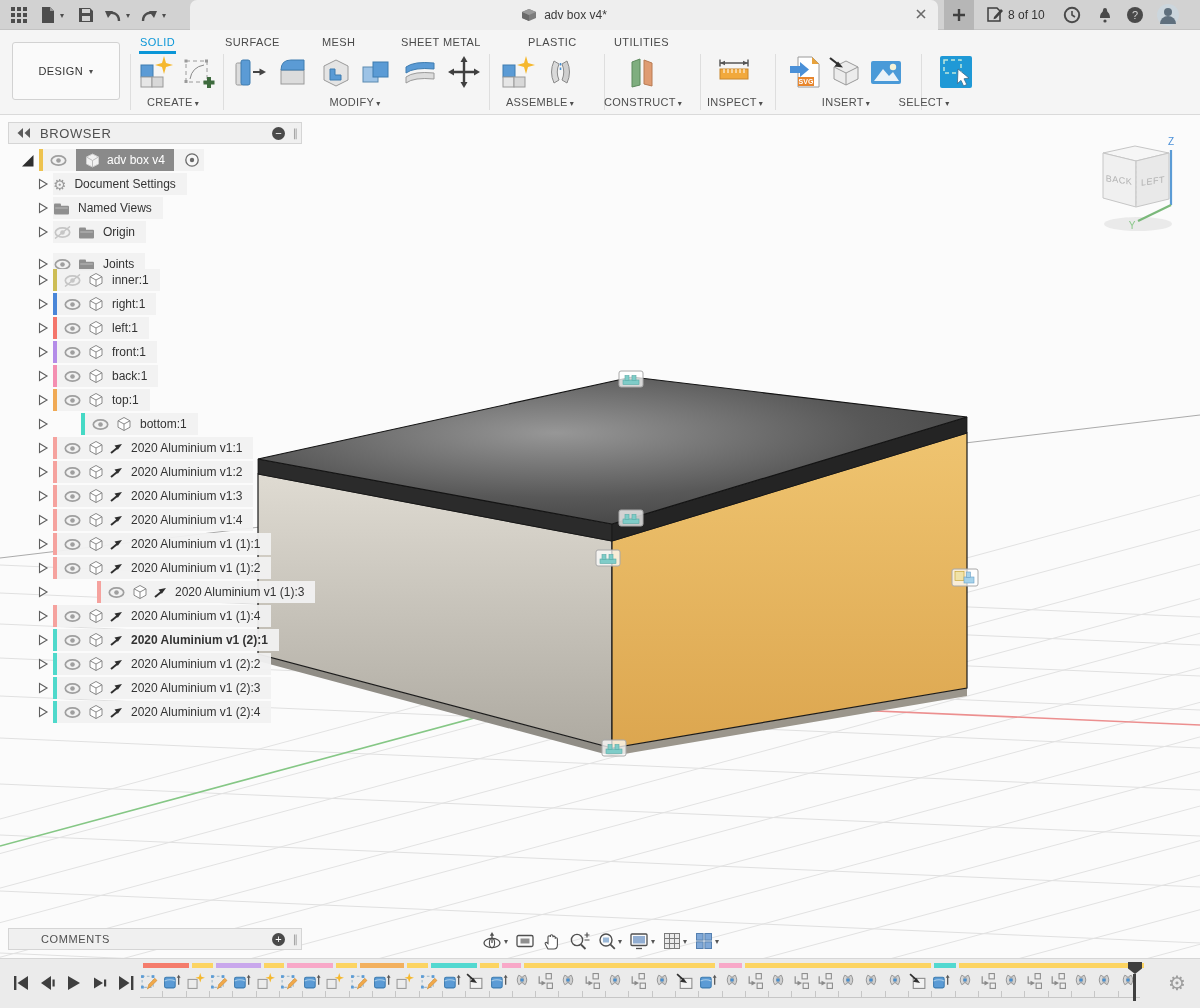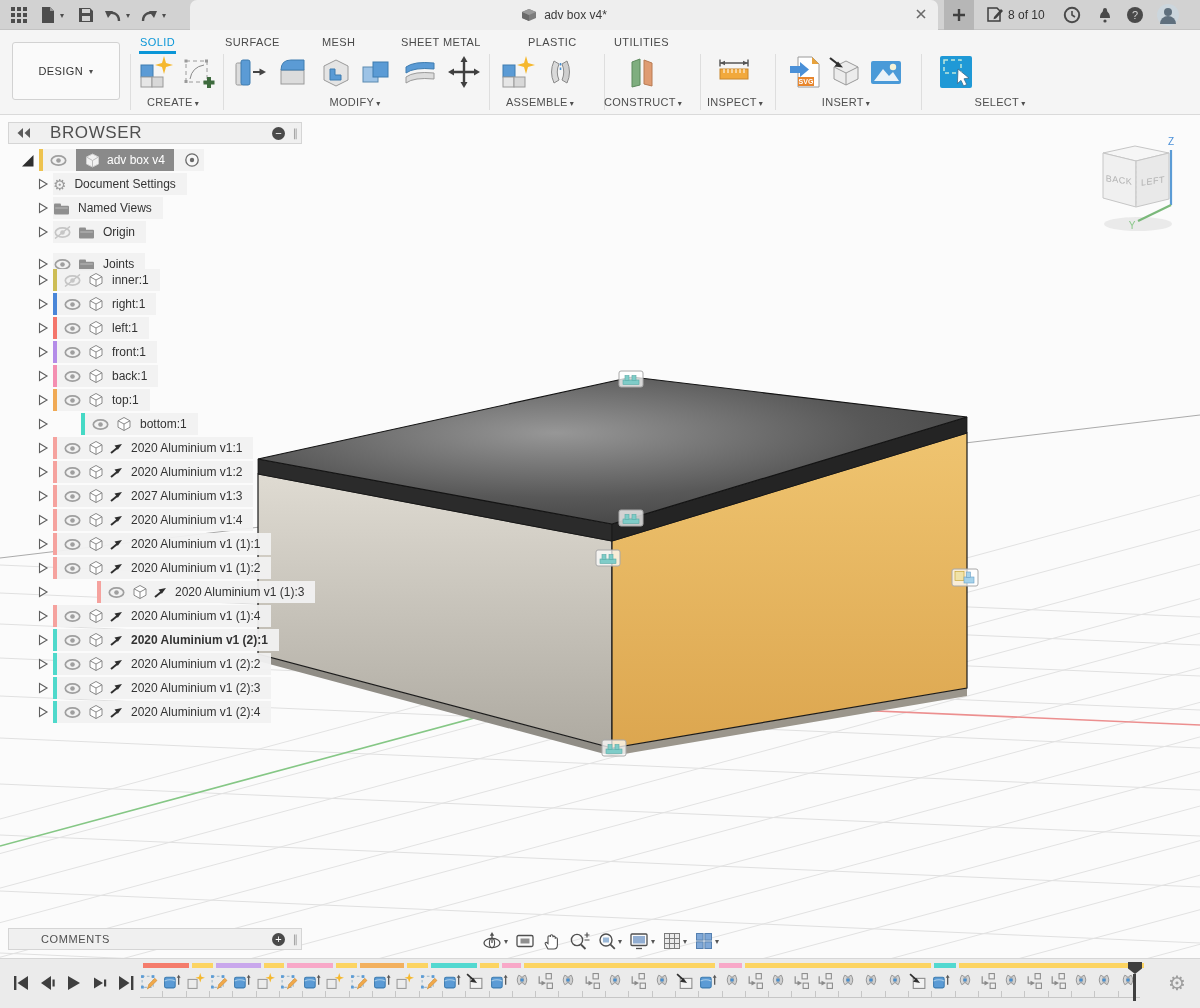--- a/index.html
+++ b/index.html
@@ -21,21 +21,21 @@
 .rtab{position:absolute;top:4px;font-size:11px;color:#4a4a4a;letter-spacing:.4px;padding:2px 1px;cursor:pointer}
 .rtab.active{color:#0a96d7;border-bottom:3px solid #0a96d7;padding-bottom:3px}
 .rgroup-label{position:absolute;top:66px;transform:translateX(-50%);font-size:11px;color:#4f4f4f;letter-spacing:.3px;white-space:nowrap}
 .rgroup-label .caret{position:static;margin-left:2px;font-size:8px;color:#4f4f4f}
 .ricon{position:absolute;top:24px;width:36px;height:36px}
 .rsep{position:absolute;top:24px;height:56px;width:1px;background:#dedede}
 
 #viewport-svg{position:absolute;top:0;left:0;z-index:1}
 
 #browser-header{position:absolute;top:122px;left:8px;width:294px;height:22px;background:#f0f0f0;border:1px solid #d5d5d5;display:flex;align-items:center;z-index:4}
-#browser-header .htext{font-size:17px;color:#4f4f4f;letter-spacing:.6px;margin-left:17px}
+#browser-header .htext{font-size:13px;color:#4f4f4f;letter-spacing:.6px;margin-left:7px}
 .hcircle{width:13px;height:13px;border-radius:50%;background:#4a4a4a;color:#fff;font-size:11px;line-height:12px;text-align:center;position:absolute;right:16px;top:4px}
 .hgrip{position:absolute;right:3px;top:4px;font-size:11px;color:#9a9a9a}
 #browser-tree{position:absolute;top:148px;left:0;z-index:3}
 .rootrow{position:absolute;top:0;left:20px;display:flex;align-items:center;height:24px}
 .rootrow .pill{padding-right:0}
 .chip{display:flex;align-items:center;gap:5px;background:#8a8a8a;height:22px;padding:0 9px;margin-left:2px}
 .chip .tlabel{color:#fff}
 #browser-rows{position:absolute;top:24px;left:36px}
 .trow{position:absolute;left:0;display:flex;align-items:center;height:24px}
 .tri{margin-right:4px;flex:none}
@@ -426,21 +426,21 @@
         <polygon points="20,15 31,24 26,24.8 28.8,30.5 25.6,32 23,26.4 19.4,29.6" fill="#ffffff" stroke="#3a6a8a" stroke-width="0.8"></polygon>
       </svg>
   </span>
 
   <span class="rgroup-label" style="left:173px"><span>CREATE</span><span class="caret">▾</span></span>
   <span class="rgroup-label" style="left:355px"><span>MODIFY</span><span class="caret">▾</span></span>
   <span class="rgroup-label" style="left:540px"><span>ASSEMBLE</span><span class="caret">▾</span></span>
   <span class="rgroup-label" style="left:643px"><span>CONSTRUCT</span><span class="caret">▾</span></span>
   <span class="rgroup-label" style="left:735px"><span>INSPECT</span><span class="caret">▾</span></span>
   <span class="rgroup-label" style="left:846px"><span>INSERT</span><span class="caret">▾</span></span>
-  <span class="rgroup-label" style="left:1000px"><span>SELECT</span><span class="caret">▾</span></span>
+  <span class="rgroup-label" style="left:924px"><span>SELECT</span><span class="caret">▾</span></span>
 </div>
 
 <div id="browser-header">
   <svg width="16" height="10" style="margin-left:8px">
       <polygon points="6,0 6,10 0.5,5" fill="#5a5a5a"></polygon>
       <polygon points="13,0 13,10 7.5,5" fill="#5a5a5a"></polygon>
     </svg>
   <span class="htext">BROWSER</span>
   <span class="hcircle">−</span>
   <span class="hgrip">∥</span>
@@ -712,21 +712,21 @@
           </svg>
           <svg class="ic" width="16" height="16">
             <polygon points="8,1.5 14,4.8 14,11.2 8,14.5 2,11.2 2,4.8" fill="#fefefe" stroke="#8a8a8a"></polygon>
             <polyline points="2,4.8 8,8 14,4.8" fill="none" stroke="#8a8a8a"></polyline>
             <line x1="8" y1="8" x2="8" y2="14.5" stroke="#8a8a8a"></line>
           </svg>
           <svg class="ic" width="13" height="11">
             <path d="M1,10 L7.5,4.8" stroke="#2e2e2e" stroke-width="2"></path>
             <polygon points="12,1 4.5,2.6 7.8,6.8" fill="#2e2e2e"></polygon>
           </svg>
-          <span class="tlabel">2027 Aluminium v1:3</span>
+          <span class="tlabel">2020 Aluminium v1:3</span>
         </span>
       </div>
       <div class="trow" style="top: 336px;">
         <svg class="tri" width="13" height="14">
           <polygon points="3.5,2.5 11,7 3.5,11.5" fill="#ffffff" stroke="#5f5f5f" stroke-width="1.1"></polygon>
         </svg>
         <span class="pill">
           <span class="cbar" style="background:#f5a29e"></span>
           <svg class="ic" width="19" height="13">
             <ellipse cx="9.5" cy="6.5" rx="7.2" ry="4.6" fill="none" stroke="#9f9f9f" stroke-width="1.7"></ellipse>

